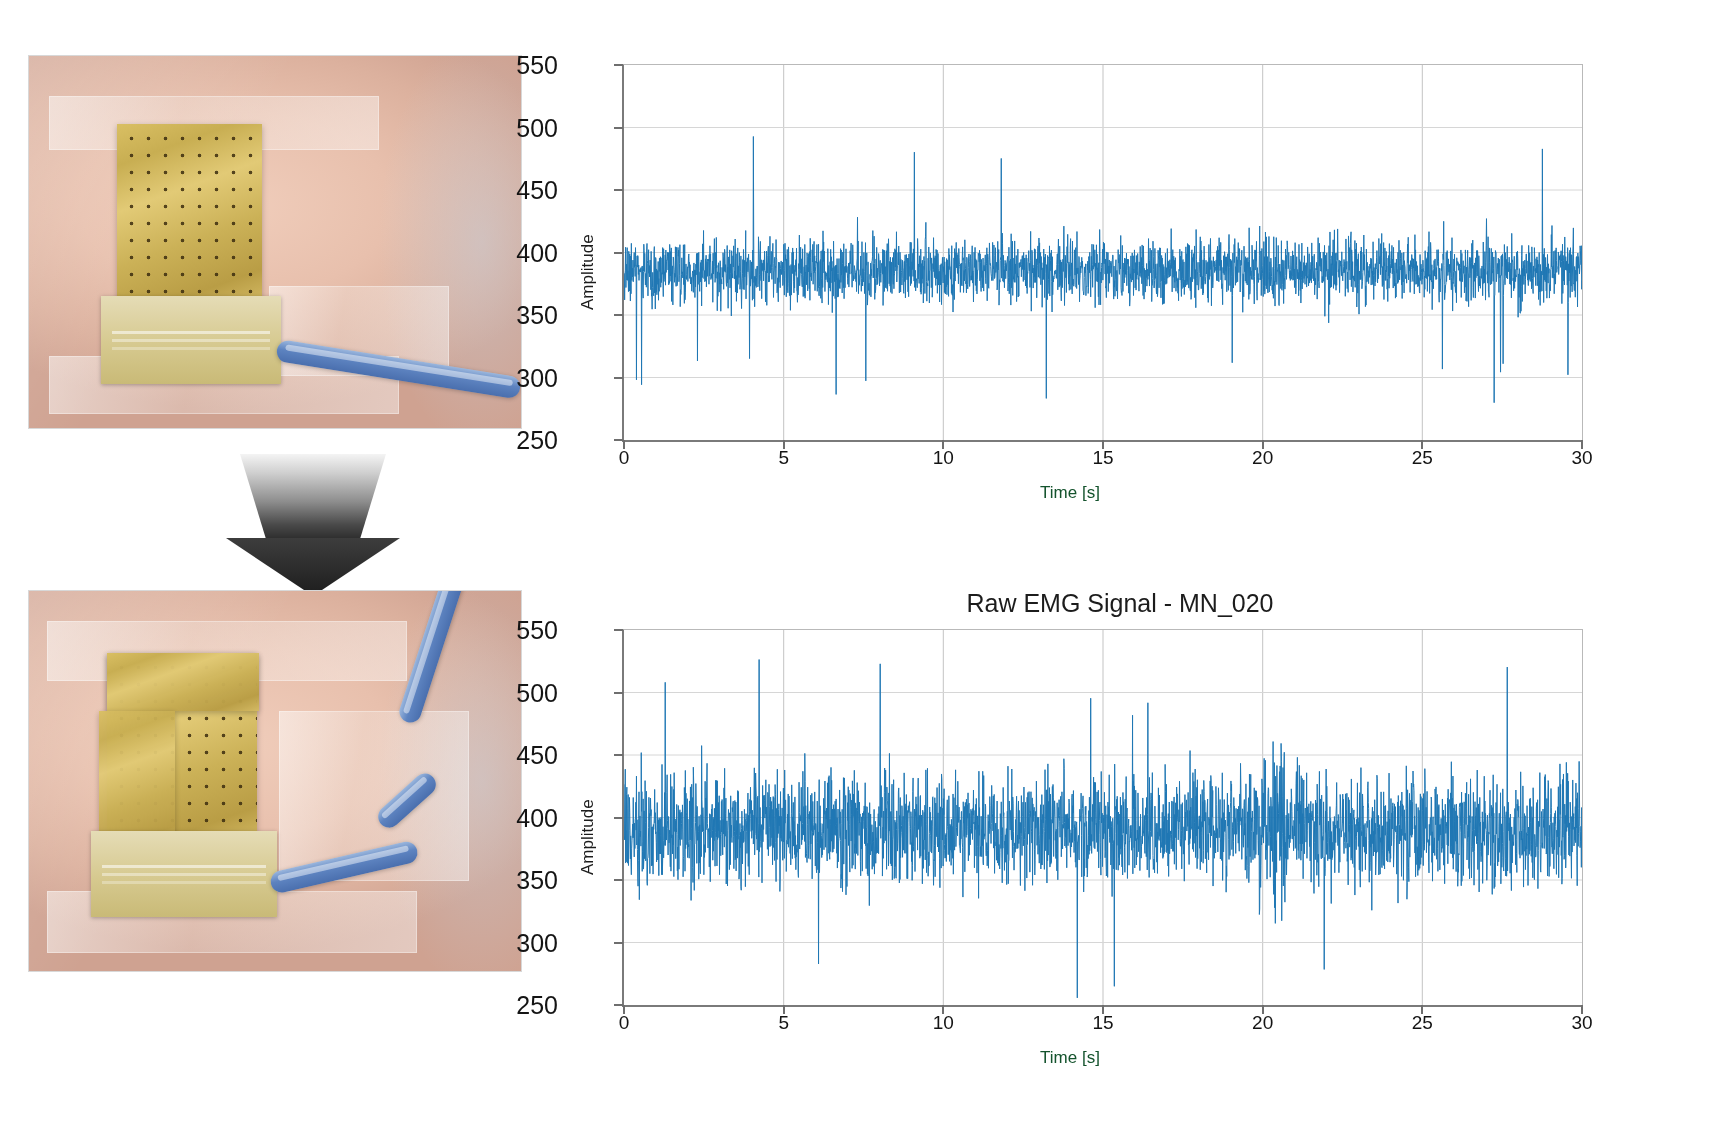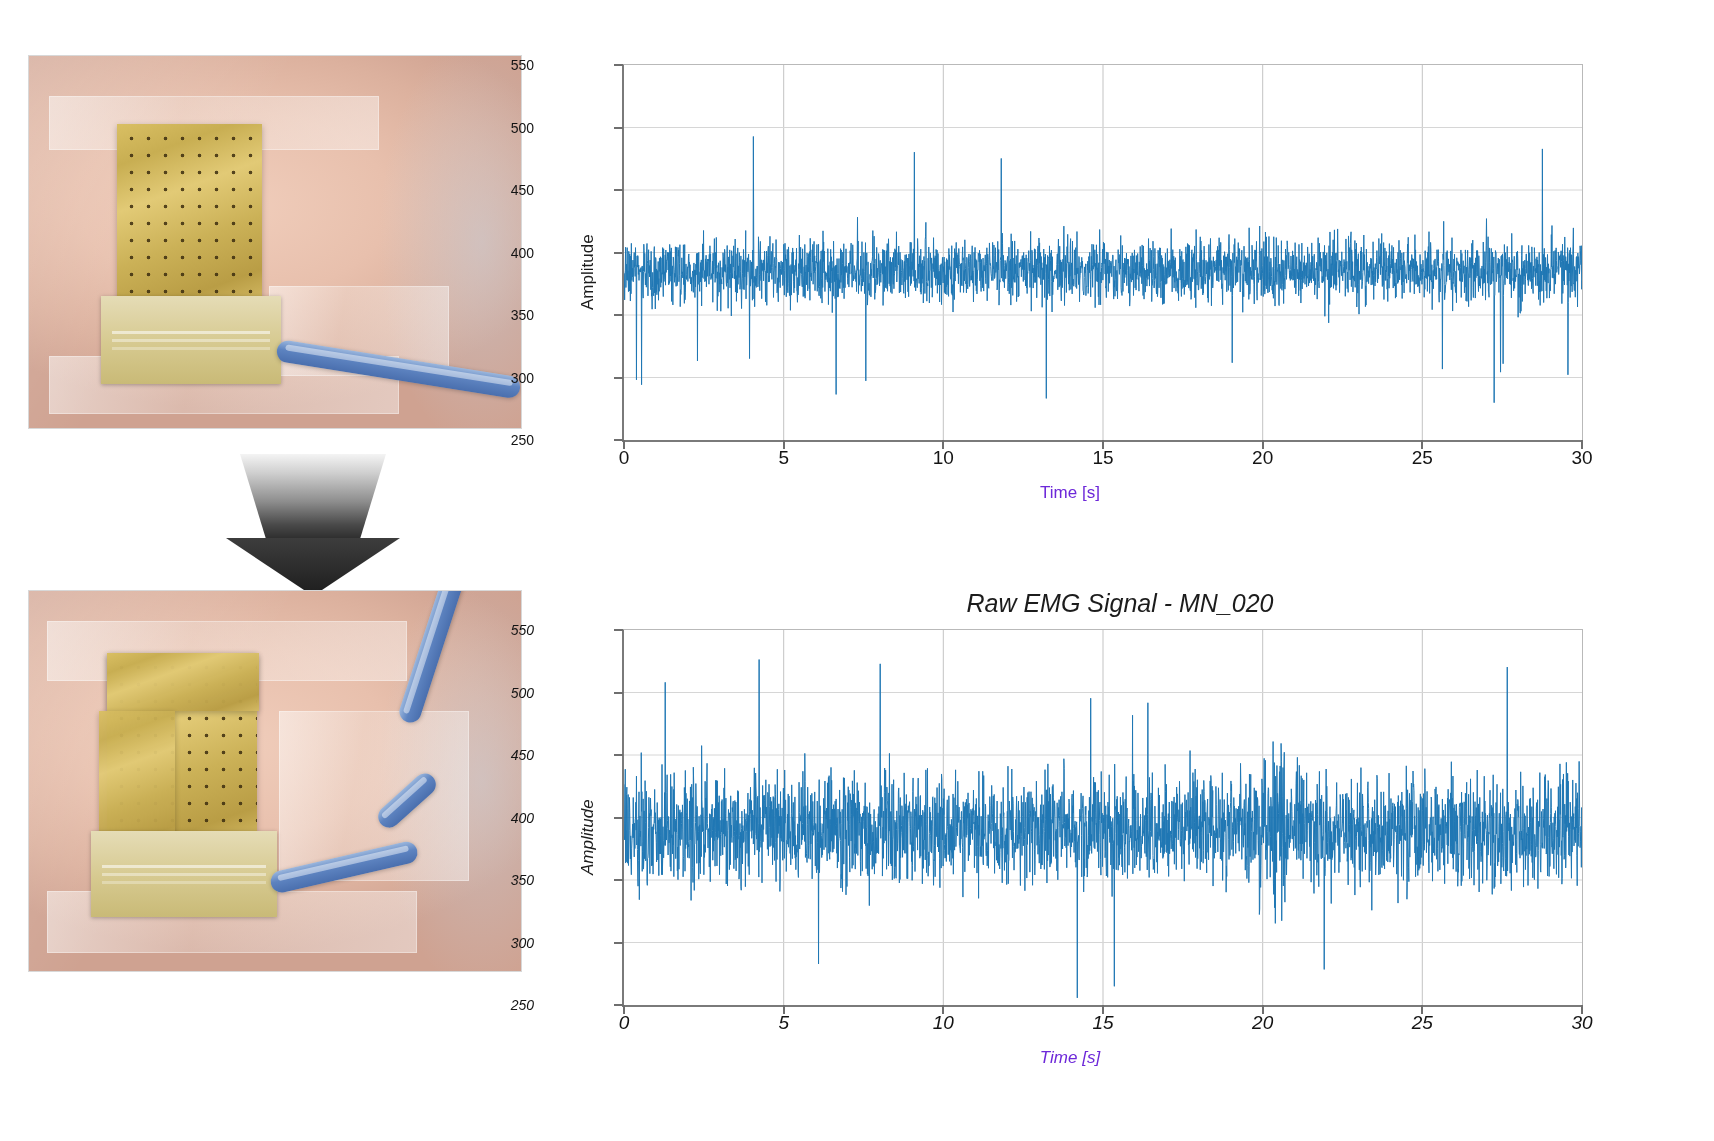--- a/index.html
+++ b/index.html
@@ -44,33 +44,33 @@
   .arrow-body{position:absolute;left:200px;top:6px;width:146px;height:86px;
         background:linear-gradient(180deg,#f4f4f4 0%,#cfcfcf 22%,#8e8e8e 55%,#4a4a4a 82%,#2b2b2b 100%);
         clip-path:polygon(0% 0%,100% 0%,82% 100%,18% 100%);}
   .arrow-head{position:absolute;left:186px;top:90px;width:174px;height:58px;
         background:linear-gradient(180deg,#3d3d3d 0%,#2a2a2a 60%,#1d1d1d 100%);
         clip-path:polygon(0% 0%,100% 0%,50% 100%);}
 
   
   .chart-block{position:absolute;}
   #chart-1{left:560px;top:20px;width:1120px;height:500px;}
-  #chart-2{left:560px;top:585px;width:1120px;height:500px;font-style:italic;}
+  #chart-2{left:560px;top:585px;width:1120px;height:500px;}
 
   .chart-title{position:absolute;left:0;top:4px;width:1120px;text-align:center;font-size:25px;color:#1c1c1c;}
   .ylabel{position:absolute;left:18px;top:150px;font-size:17px;color:#1c1c1c;
           transform:rotate(-90deg);transform-origin:left top;white-space:nowrap;}
-  .xlabel{position:absolute;left:0;top:463px;width:1020px;text-align:center;font-size:17px;color:#6d28d9;}
+  .xlabel{position:absolute;left:0;top:463px;width:1020px;text-align:center;font-size:17px;color:#14532d;}
 
   .plot-area{position:absolute;left:62px;top:44px;width:958px;height:375px;background:#fff;
              border-left:2px solid #7a7a7a;border-bottom:2px solid #7a7a7a;
              border-top:1px solid #b9b9b9;border-right:1px solid #b9b9b9;}
   .plot-area > svg{display:block;width:100%;height:100%;}
 
-  .ytick{position:absolute;right:1048px;width:70px;text-align:right;font-size:14px;color:#141414;transform:translateY(-50%);}
+  .ytick{position:absolute;right:1024px;width:70px;text-align:right;font-size:25px;color:#141414;transform:translateY(-50%);}
   .ytick-mark{position:absolute;width:9px;height:2px;background:#6e6e6e;left:53px;transform:translateY(-50%);}
   .xtick{position:absolute;width:70px;text-align:center;font-size:19px;color:#141414;transform:translateX(-50%);}
   .xtick-mark{position:absolute;width:2px;height:9px;background:#6e6e6e;transform:translateX(-50%);}
 </style>
 </head>
 <body>
 
 <div class="root">
 
   <div class="photo" id="photo-top">

